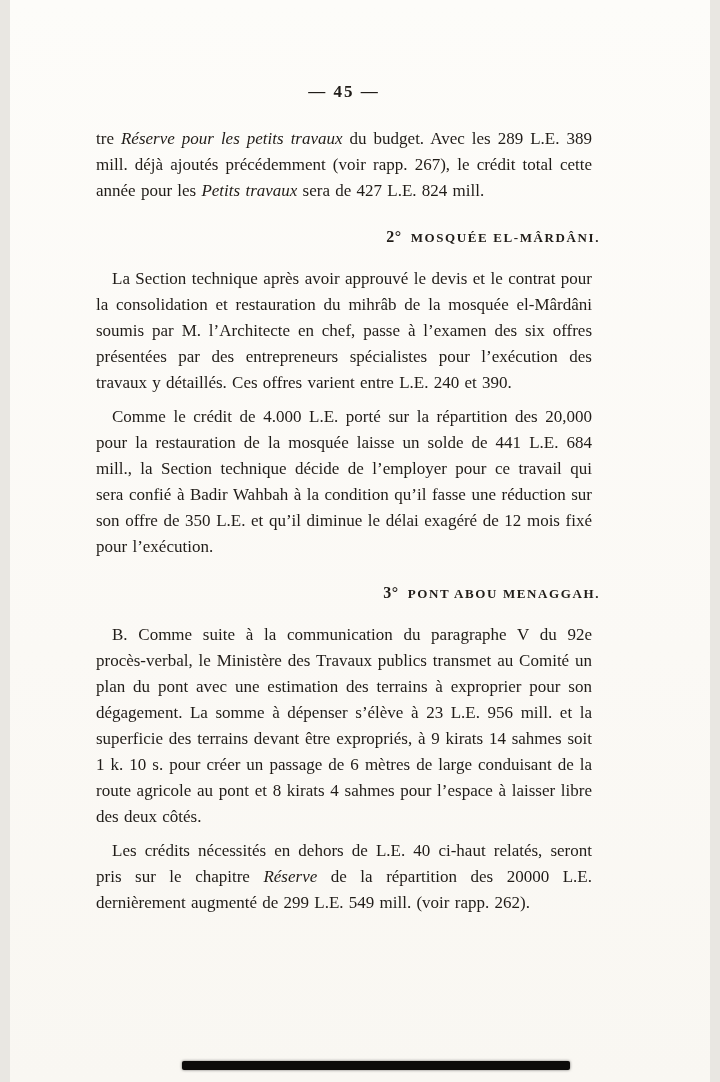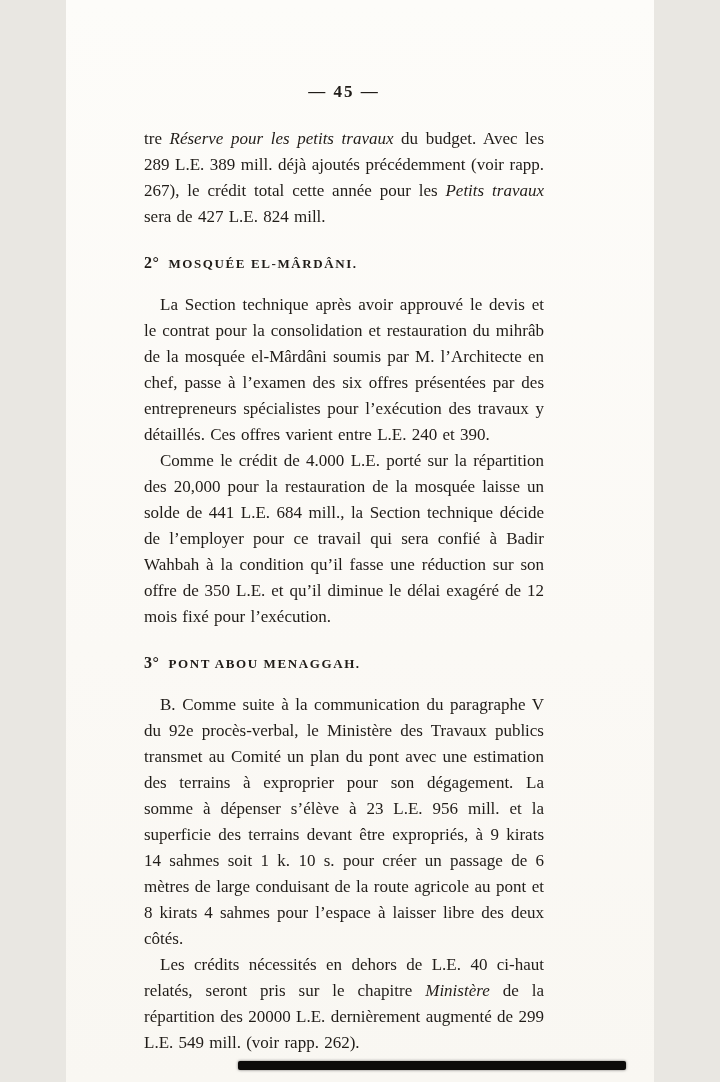--- a/index.html
+++ b/index.html
@@ -2,53 +2,53 @@
 <html><head>
 <meta charset="utf-8">
 <style>
   html, body {
     margin: 0;
     padding: 0;
     background: #e9e7e2;
   }
   .scan-page {
     position: relative;
-    width: 588px;
+    width: 700px;
     height: 1082px;
     margin: 0 auto;
     box-sizing: border-box;
     padding: 82px 110px 0 78px;
     background: linear-gradient(180deg, #fdfcf9 0%, #fbf9f5 60%, #f9f7f2 100%);
     font-family: "Liberation Serif", "DejaVu Serif", serif;
     color: #201c18;
     overflow: hidden;
   }
   .page-number {
     text-align: center;
     font-size: 17px;
     font-weight: bold;
     letter-spacing: 2px;
     margin: 0 0 24px 0;
   }
   .para {
-    margin: 0;
+    margin: 8px;
     font-size: 17px;
     line-height: 26px;
     text-align: justify;
     text-indent: 16px;
     word-spacing: 1px;
   }
   .para.no-indent {
     text-indent: 0;
   }
   .it {
     font-style: italic;
   }
   .section-heading {
-    text-align: left;
+    text-align: right;
     font-weight: bold;
     font-size: 13px;
     letter-spacing: 1.6px;
     margin: 24px 0 20px 0;
   }
   .section-heading .num {
     font-size: 16px;
     letter-spacing: 0.5px;
     margin-right: 9px;
   }
@@ -77,17 +77,17 @@
   <p class="para">La Section technique après avoir approuvé le devis et le contrat pour la consolidation et restauration du mihrâb de la mosquée el-Mârdâni soumis par M. l’Architecte en chef, passe à l’examen des six offres présentées par des entrepreneurs spécialistes pour l’exécution des travaux y détaillés. Ces offres varient entre L.E. 240 et 390.</p>
 
   <p class="para">Comme le crédit de 4.000 L.E. porté sur la répartition des 20,000 pour la restauration de la mosquée laisse un solde de 441 L.E. 684 mill., la Section technique décide de l’employer pour ce travail qui sera confié à Badir Wahbah à la condition qu’il fasse une réduction sur son offre de 350 L.E. et qu’il diminue le délai exagéré de 12 mois fixé pour l’exécution.</p>
 
   <h2 class="section-heading"><span class="num">3°</span><span>PONT ABOU MENAGGAH.</span></h2>
 
 
   <p class="para">B. Comme suite à la communication du paragraphe V du 92e procès-verbal, le Ministère des Travaux publics transmet au Comité un plan du pont avec une estimation des terrains à exproprier pour son dégagement. La somme à dépenser s’élève à 23 L.E. 956 mill. et la superficie des terrains devant être expropriés, à 9 kirats 14 sahmes soit 1 k. 10 s. pour créer un passage de 6 mètres de large conduisant de la route agricole au pont et 8 kirats 4 sahmes pour l’espace à laisser libre des deux côtés.</p>
 
 
-  <p class="para"><span>Les crédits nécessités en dehors de L.E. 40 ci-haut relatés, seront pris sur le chapitre </span><span class="it">Ministère</span><span> de la répartition des 20000 L.E. dernièrement augmenté de 299 L.E. 549 mill. (voir rapp. 262).</span></p>
+  <p class="para"><span>Les crédits nécessités en dehors de L.E. 40 ci-haut relatés, seront pris sur le chapitre </span><span class="it">Réserve</span><span> de la répartition des 20000 L.E. dernièrement augmenté de 299 L.E. 549 mill. (voir rapp. 262).</span></p>
 
   <div class="scan-bar"></div>
 
 </div>
 
 </body></html>

